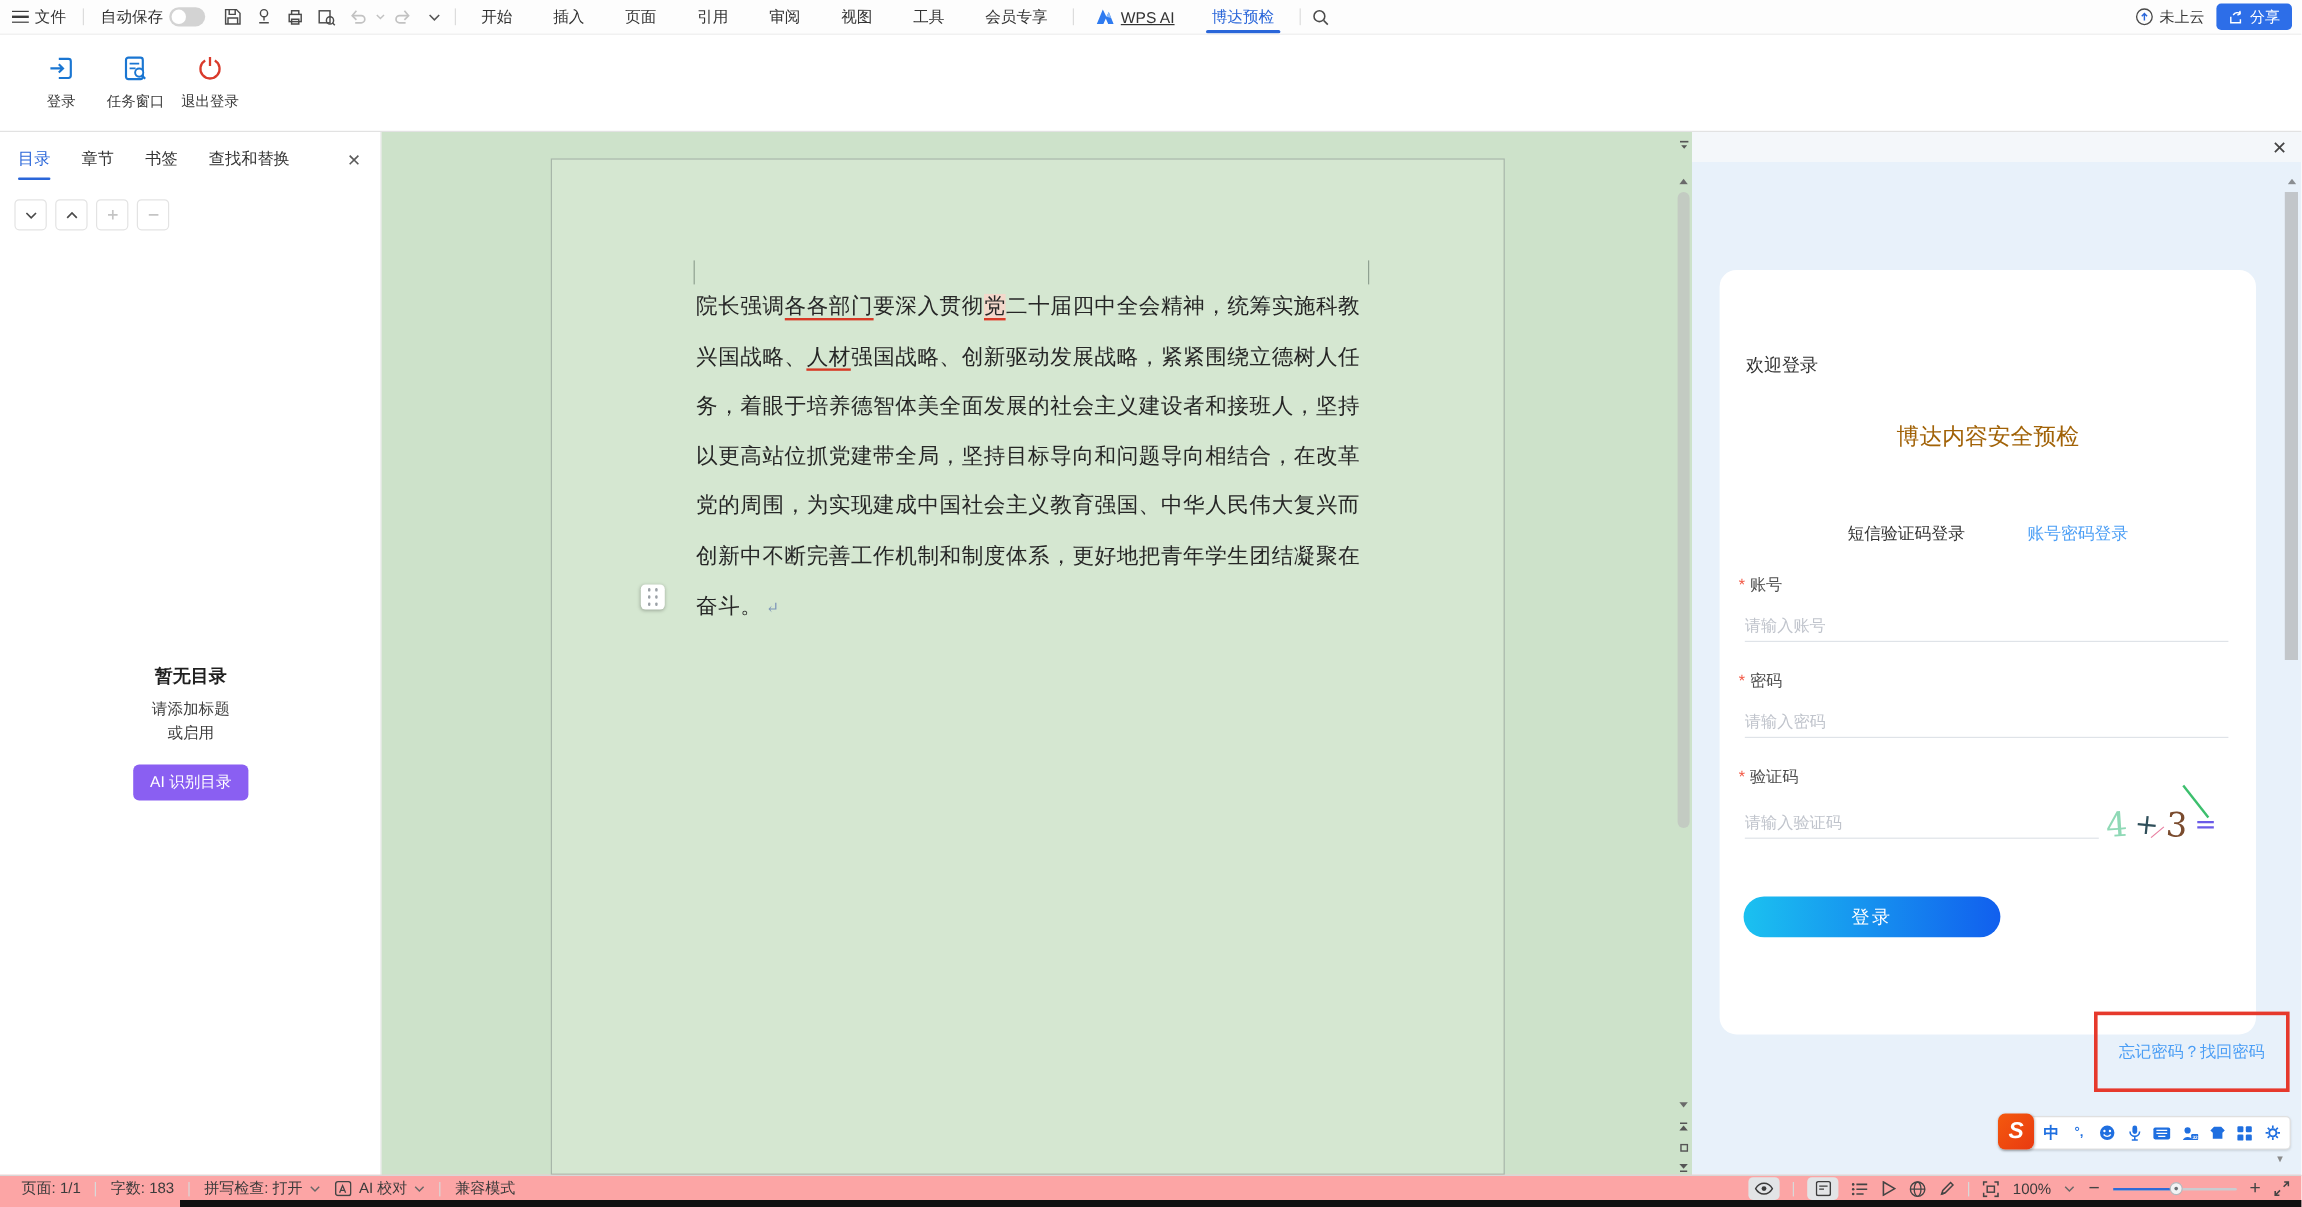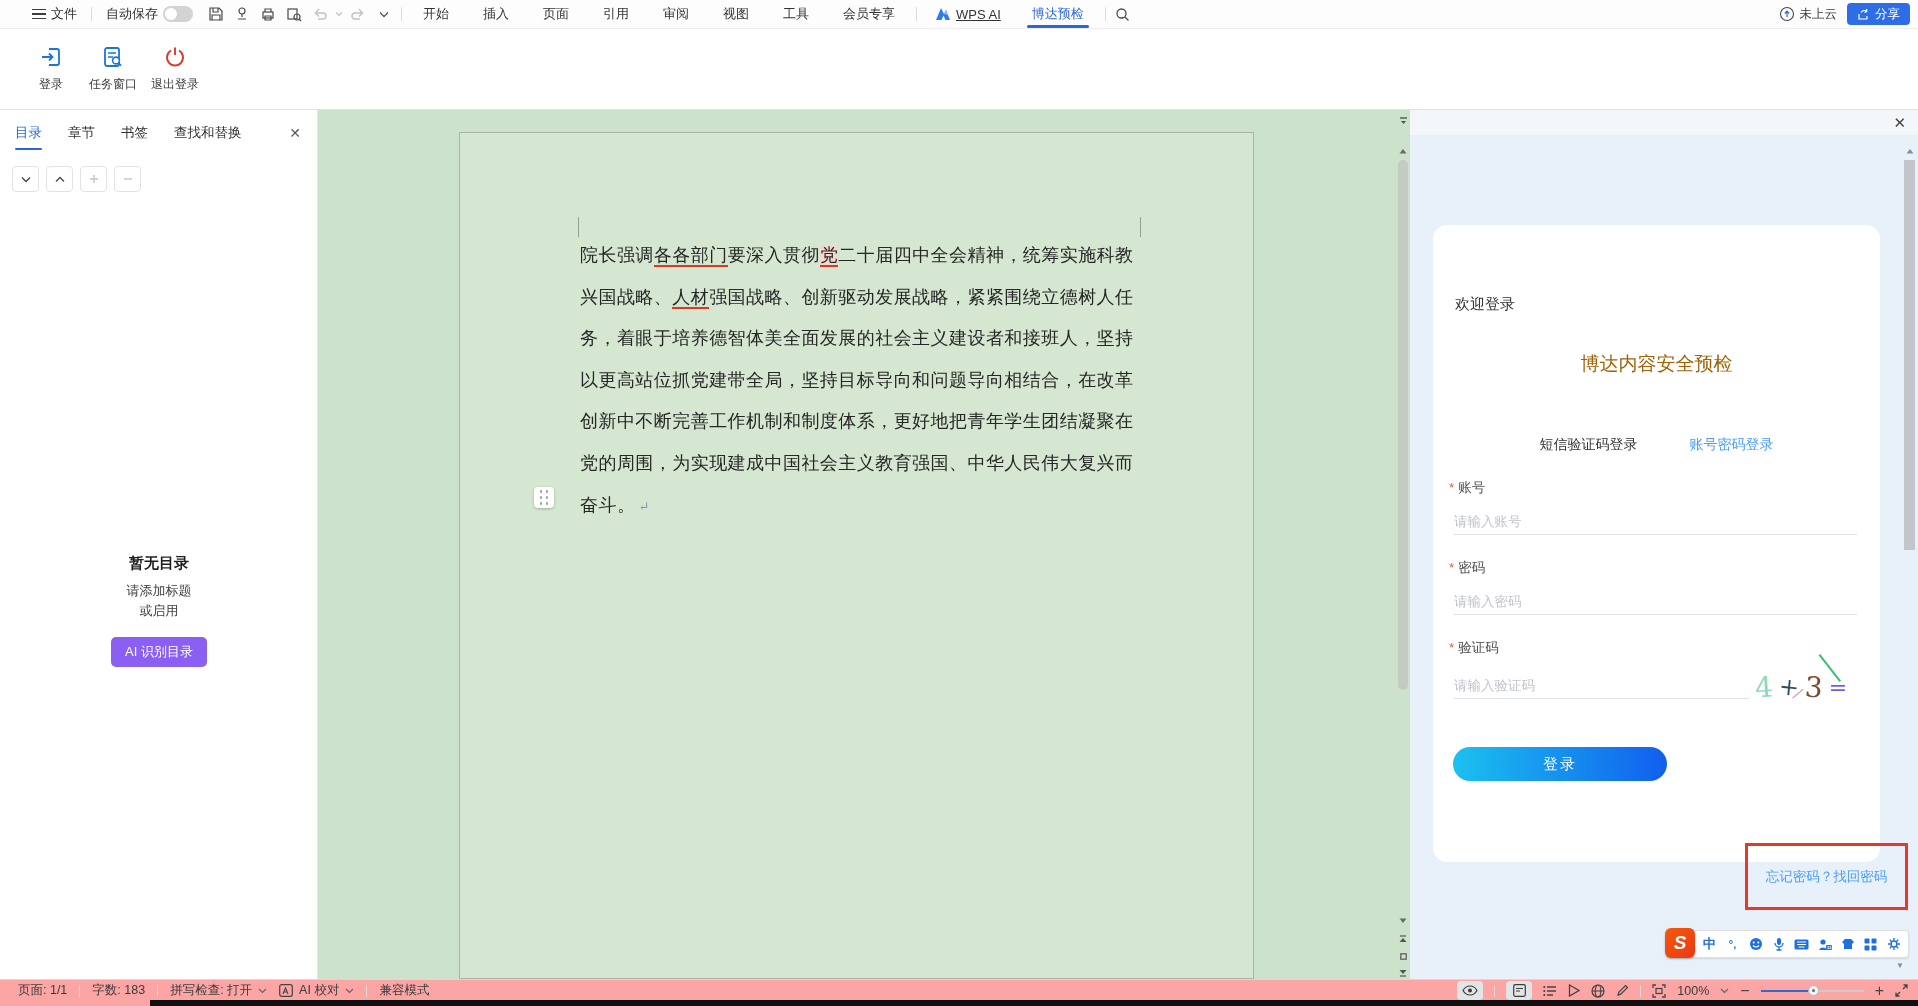--- a/index.html
+++ b/index.html
@@ -2,21 +2,21 @@
 <html><head>
 <meta charset="utf-8">
 <style>
   * { margin:0; padding:0; box-sizing:border-box; }
   html,body { width:1918px; height:1006px; overflow:hidden; background:#fff;
     font-family:"Liberation Sans","DejaVu Sans",sans-serif; }
   #app { position:relative; width:1918px; height:1006px; background:#fff; }
 
   
   .menubar { position:absolute; left:0; top:0; width:1918px; height:28px; background:#fdfdfd;
-    display:flex; align-items:center; font-size:13px; color:#333;padding-left:22px; }
+    display:flex; align-items:center; font-size:13px; color:#333; }
   .mb-item { display:flex; align-items:center; gap:5px; padding:0 10px; height:28px; cursor:default; }
   .mb-divider { width:1px; height:14px; background:#dcdcdc; margin:0 4px; }
   .menu-item { padding:0 17px; height:28px; line-height:28px; color:#333; }
   .menu-item.active { color:#2a66d9; position:relative; }
   .menu-item.active::after { content:""; position:absolute; left:12px; right:12px; bottom:0;
     height:3px; background:#2a66d9; border-radius:2px; }
   .hamburger { display:inline-block; width:14px; }
   .hamburger i { display:block; height:1.6px; background:#3c3c3c; margin:3px 0; }
   .toggle { width:30px; height:16px; border-radius:9px; background:#d3d3d3; position:relative; }
   .toggle .knob { position:absolute; left:2px; top:2px; width:12px; height:12px; border-radius:50%; background:#fff; }
@@ -325,22 +325,22 @@
 
     <div class="canvas">
       <div class="page">
         <span class="mark" style="left:118px; top:84px;"></span>
         <span class="mark" style="left:680px; top:84px;"></span>
         <div class="doc-text">
           <div class="dline"><span>院长强调</span><span class="seg-u">各各部门</span><span>要深入贯彻</span><span class="seg-hu">党</span><span>二十届四中全会精神，统筹实施科教</span></div>
           <div class="dline"><span>兴国战略、</span><span class="seg-u">人材</span><span>强国战略、创新驱动发展战略，紧紧围绕立德树人任</span></div>
           <div class="dline"><span>务，着眼于培养德智体美全面发展的社会主义建设者和接班人，坚持</span></div>
           <div class="dline"><span>以更高站位抓党建带全局，坚持目标导向和问题导向相结合，在改革</span></div>
+          <div class="dline"><span>党的周围，为实现建成中国社会主义教育强国、中华人民伟大复兴而</span></div>
           <div class="dline"><span>创新中不断完善工作机制和制度体系，更好地把青年学生团结凝聚在</span></div>
-          <div class="dline"><span>党的周围，为实现建成中国社会主义教育强国、中华人民伟大复兴而</span></div>
           <div class="dline"><span>奋斗。</span><span class="para-mark">↵</span></div>
         </div>
       </div>
       <div class="drag-handle">
           <i></i>
           <i></i>
           <i></i>
           <i></i>
           <i></i>
           <i></i>

